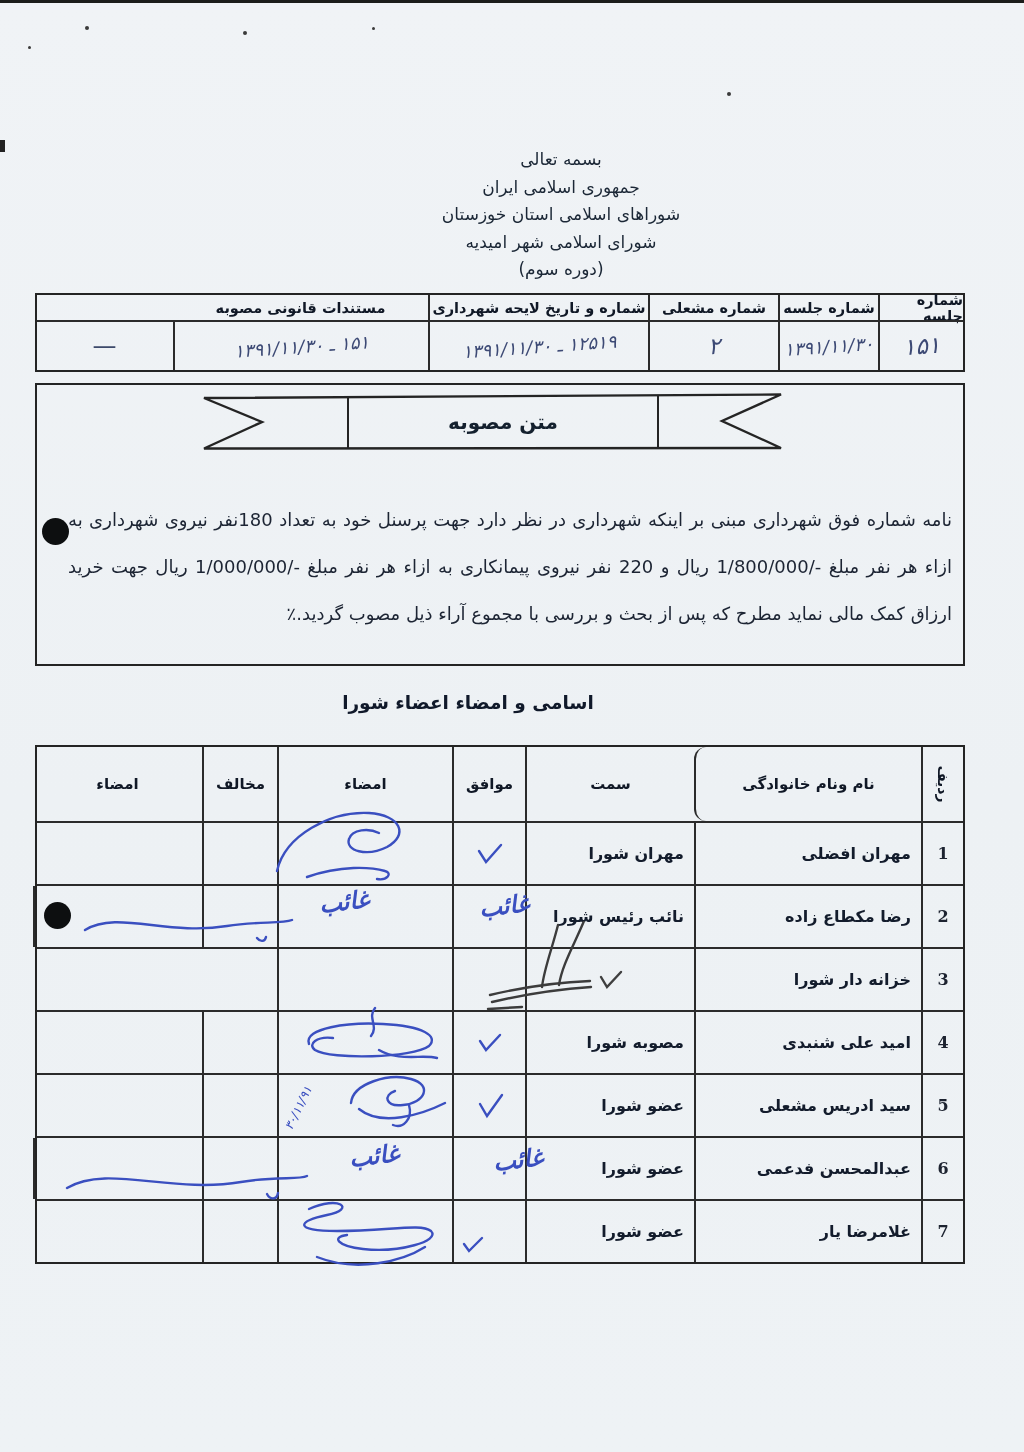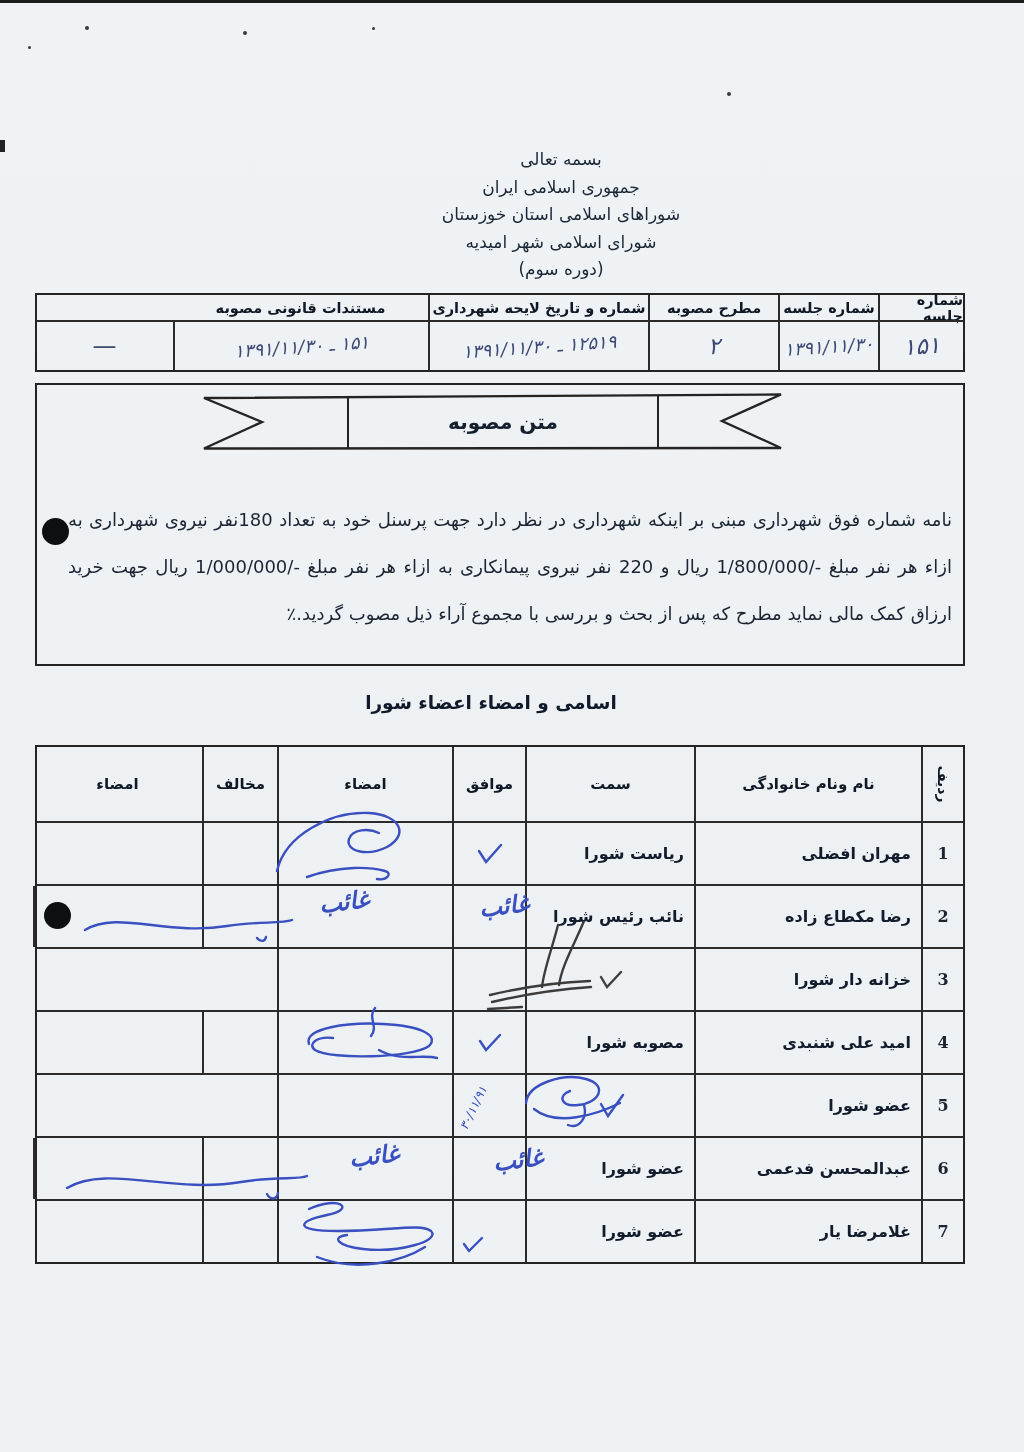--- a/index.html
+++ b/index.html
@@ -35,21 +35,21 @@
   .res-box{position:absolute;left:35px;top:383px;width:930px;height:283px;
     border:2px solid #242424;box-sizing:border-box;}
   .banner{position:absolute;left:200px;top:391px;width:585px;height:62px;}
   .banner-title{font-family:"DejaVu Sans",sans-serif;font-weight:bold;font-size:20px;fill:#14202e;}
   .res-text{position:absolute;left:68px;top:496px;width:884px;direction:rtl;
     text-align:justify;font-size:18px;line-height:47px;color:#1c2433;}
 
   .hole{position:absolute;width:27px;height:27px;border-radius:50%;background:#0d0f10;}
 
   .members-title{position:absolute;left:0;top:692px;width:936px;text-align:center;
-    font-weight:bold;font-size:18.5px;color:#10192a;padding-left:23px;}
+    font-weight:bold;font-size:18.5px;color:#10192a;}
 
   
   .mem-table{position:absolute;left:35px;top:745px;width:930px;direction:rtl;
     border:2.5px solid #242424;box-sizing:border-box;}
   .mem-row{display:grid;grid-template-columns:42px 227px 169px 73px 175px 75px 169px;
     position:relative;border-top:2px solid #2b2b2b;}
   .mem-row.head{border-top:none;}
   .m-cell{box-sizing:border-box;border-left:2px solid #2b2b2b;display:flex;
     align-items:center;position:relative;overflow:visible;}
   .mem-row .m-cell:last-child{border-left:none;}
@@ -88,21 +88,21 @@
     <div>جمهوری اسلامی ایران</div>
     <div>شوراهای اسلامی استان خوزستان</div>
     <div>شورای اسلامی شهر امیدیه</div>
     <div>(دوره سوم)</div>
   </div>
 
   <div class="meta-table">
     <div class="meta-row meta-head">
       <div class="meta-cell">شماره جلسه</div>
       <div class="meta-cell">شماره جلسه</div>
-      <div class="meta-cell">مطرح مصوبه</div>
+      <div class="meta-cell">شماره مشعلی</div>
       <div class="meta-cell">شماره و تاریخ  لایحه شهرداری</div>
       <div class="meta-cell">مستندات قانونی مصوبه</div>
     </div>
     <div class="meta-row meta-vals">
       <div class="meta-cell">
           <span class="hand hw-lg">۱۵۱</span>
         </div>
       <div class="meta-cell">
           <span class="hand hw-md">۱۳۹۱/۱۱/۳۰</span>
         </div>
@@ -133,32 +133,32 @@
   <div class="hole" style="left:42px;top:518px;"></div>
   <div class="hole" style="left:44px;top:902px;"></div>
 
   <div class="members-title">اسامی و امضاء اعضاء شورا</div>
 
   <div class="mem-table">
     <div class="mem-row head">
       <div class="m-cell">
           <span class="rotated">ردیف</span>
         </div>
-      <div class="m-cell" style="justify-content:center;">نام ونام خانوادگی</div>
+      <div class="m-cell" style="justify-content:center;border-radius:12px;">نام ونام خانوادگی</div>
       <div class="m-cell" style="justify-content:center;">سمت</div>
       <div class="m-cell" style="justify-content:center;">موافق</div>
       <div class="m-cell" style="justify-content:center;">امضاء</div>
       <div class="m-cell" style="justify-content:center;">مخالف</div>
       <div class="m-cell" style="justify-content:center;">امضاء</div>
     </div>
 
     <div class="mem-row body">
       <div class="m-cell c-num">1</div>
       <div class="m-cell c-name">مهران افضلی</div>
-      <div class="m-cell c-role">ریاست شورا</div>
+      <div class="m-cell c-role">مهران شورا</div>
       <div class="m-cell c-vote">
         <svg width="30" height="26">
           <path class="check" d="M4 10 L11 21 L26 4"></path>
         </svg>
       </div>
       <div class="m-cell">
         <svg class="sig-svg" style="left:-20px;top:-22px;" width="215" height="100">
           <path class="ink" d="M18 70 C26 34 72 10 110 12 C142 14 150 34 128 46 C108 56 86 50 90 38 C93 28 110 27 120 32"></path>
           <path class="ink" d="M48 76 C82 64 112 66 126 70 C134 72 128 80 118 78"></path>
         </svg>
@@ -221,20 +221,21 @@
           <path class="ink" d="M26 44 C20 28 66 22 100 24 C140 26 156 36 146 46 C130 58 48 60 32 50 C24 44 34 36 50 38"></path>
           <path class="ink" d="M96 50 C116 62 140 54 154 58"></path>
         </svg>
       </div>
       <div class="m-cell"></div>
       <div class="m-cell"></div>
     </div>
 
     <div class="mem-row body">
       <div class="m-cell c-num">5</div>
+      <div class="m-cell c-name">سید ادریس مشعلی</div>
       <div class="m-cell c-role">عضو شورا</div>
       <div class="m-cell c-vote">
         <svg width="30" height="28">
           <path class="check" d="M5 12 L12 24 L27 3"></path>
         </svg>
       </div>
       <div class="m-cell">
         <svg class="sig-svg" style="left:14px;top:-8px;" width="185" height="84">
           <path class="ink" d="M58 36 C60 16 96 6 118 12 C140 18 132 36 110 38 C92 40 90 28 102 24"></path>
           <path class="ink" d="M66 42 C88 60 128 48 152 36"></path>

